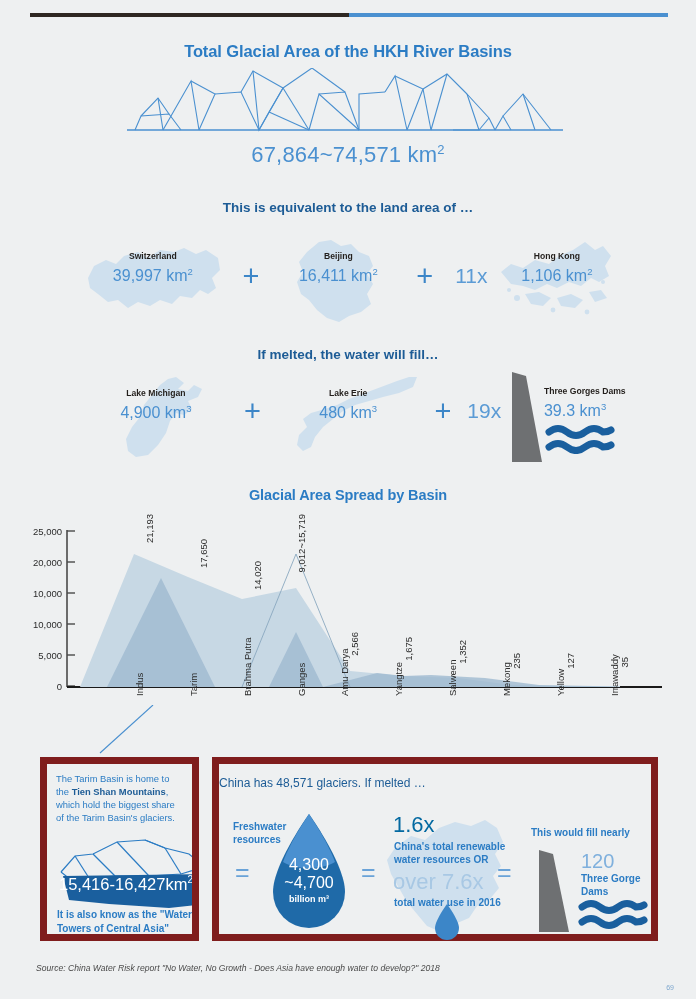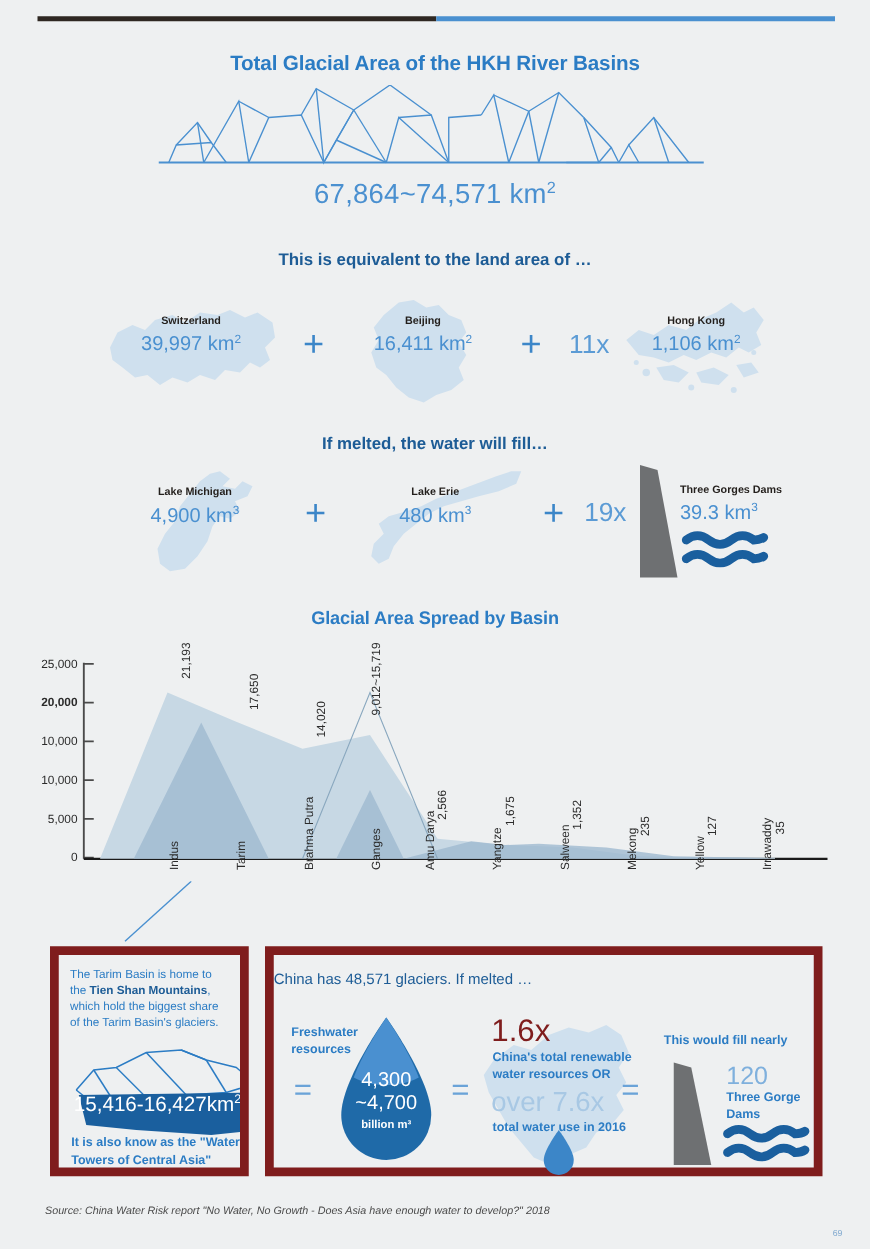--- a/index.html
+++ b/index.html
@@ -28,21 +28,21 @@
 
   
   .hero-mtn { position:absolute; left:123px; top:68px; }
   .hero-val {
     position:absolute; left:0; right:0; top:142px; text-align:center;
     color:#4a90d0; font-size:22px; font-weight:400; letter-spacing:0.2px;
   }
   .hero-val sup { font-size:13px; }
 
   
-  .eqrow { position:absolute; display:flex; align-items:flex-start; }
+  .eqrow { position:absolute; display:flex; align-items:flex-start;justify-content:flex-end; }
   .item { position:relative; }
   .item .shape { position:absolute; left:50%; transform:translateX(-50%); top:0; z-index:0; }
   .item .txt { position:relative; z-index:2; text-align:center; padding-top:12px; }
   .lbl { color:#231f1c; font-size:8.6px; font-weight:bold; line-height:12px; white-space:nowrap; }
   .val { color:#4a90d0; font-size:16px; line-height:20px; white-space:nowrap; }
   .val sup { font-size:9.5px; }
   .plus { color:#3c86c8; font-size:29px; font-weight:400; line-height:1; }
   .times { color:#5b9bd5; font-size:21px; line-height:1; white-space:nowrap; }
 
   
@@ -63,21 +63,21 @@
   
   .box { position:absolute; border:7px solid #7f1d1d; background:#eef0f1; }
   .tarim-txt { color:#2b7cc4; font-size:9.4px; line-height:13px; }
   .tarim-txt b { color:#1d5c96; }
   .tarim-num { color:#ffffff; font-size:16.5px; font-weight:400; white-space:nowrap; }
   .tarim-num sup { font-size:10px; }
   .tarim-foot { color:#2b7cc4; font-size:10px; font-weight:bold; line-height:14px; }
 
   .china-title { color:#1d5c96; font-size:12px; font-weight:normal; text-align:left; }
   .cl-blue { color:#2b7cc4; font-size:10px; font-weight:bold; line-height:13px; }
-  .big-x { color:#7f1d1d; font-size:25px; line-height:26px; }
+  .big-x { color:#0369a1; font-size:22px; line-height:26px; }
   .big-x2 { color:#a8c8e4; font-size:22px; line-height:24px; }
   .eqsign { color:#6aa3d8; font-size:25px; font-weight:400; line-height:1; }
   .drop-txt { color:#fff; text-align:center; }
 
   
   .source {
     position:absolute; left:36px; top:963px;
     font-size:8.6px; font-style:italic; color:#4a4a4a;
     font-family:"Liberation Sans", sans-serif;
   }
@@ -264,21 +264,21 @@
       </div>
     </div>
   </div>
 
   <div class="h-main" style="top:487px; font-size:14.5px;">Glacial Area Spread by Basin</div>
 
   <div class="chart-wrap">
 
     <div class="yaxis-lbl" style="left:-8px; top:673px;"></div>
     <div class="yaxis-lbl" style="left:0px; top:16px;">25,000</div>
-    <div class="yaxis-lbl" style="left:0px; top:47px;font-weight:bold;">20,000</div>
+    <div class="yaxis-lbl" style="left:0px; top:47px;">20,000</div>
     <div class="yaxis-lbl" style="left:0px; top:78px;">10,000</div>
     <div class="yaxis-lbl" style="left:0px; top:109px;">10,000</div>
     <div class="yaxis-lbl" style="left:0px; top:140px;">5,000</div>
     <div class="yaxis-lbl" style="left:0px; top:171px;">0</div>
 
     <svg style="position:absolute; left:66px; top:20px;" width="600" height="165" viewBox="0 0 600 165">
 
       <line x1="1" y1="0" x2="1" y2="157" stroke="#4a4a4a" stroke-width="1.6"></line>
       <g stroke="#4a4a4a" stroke-width="1.4">
         <line x1="1" y1="1" x2="9" y2="1"></line>

